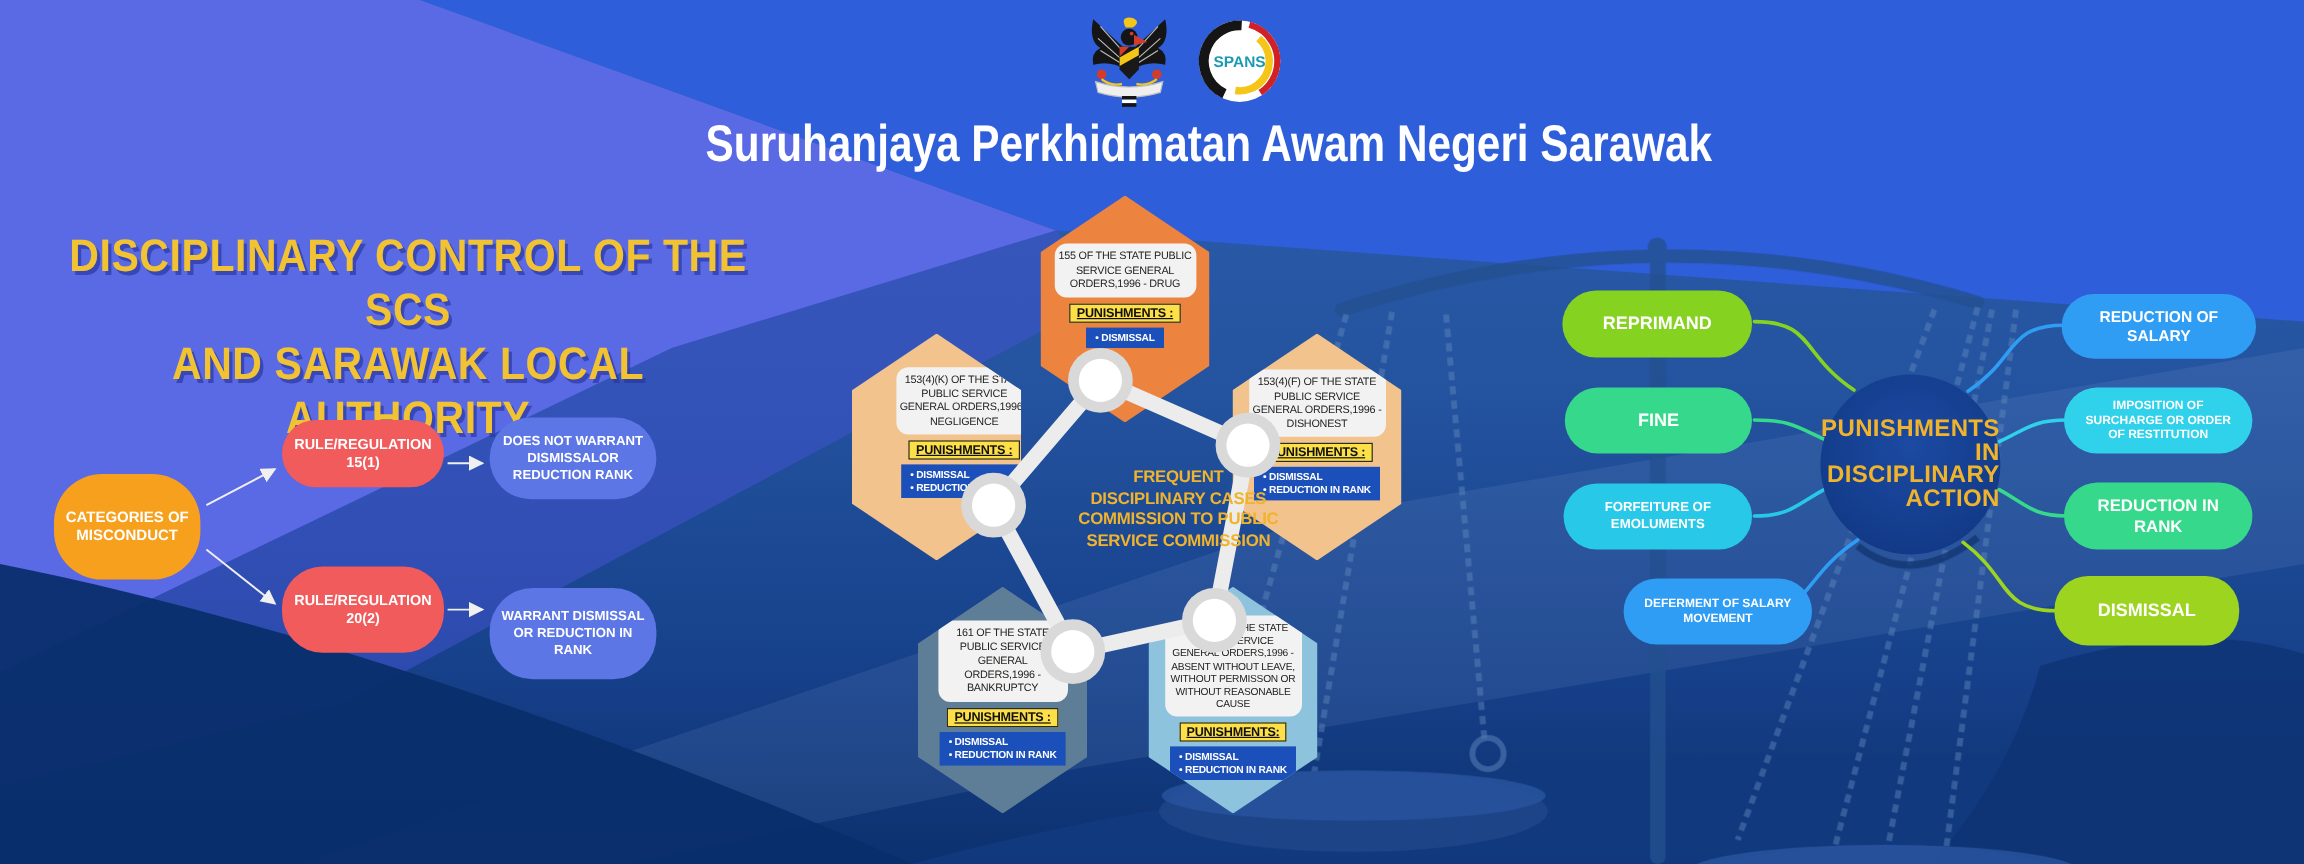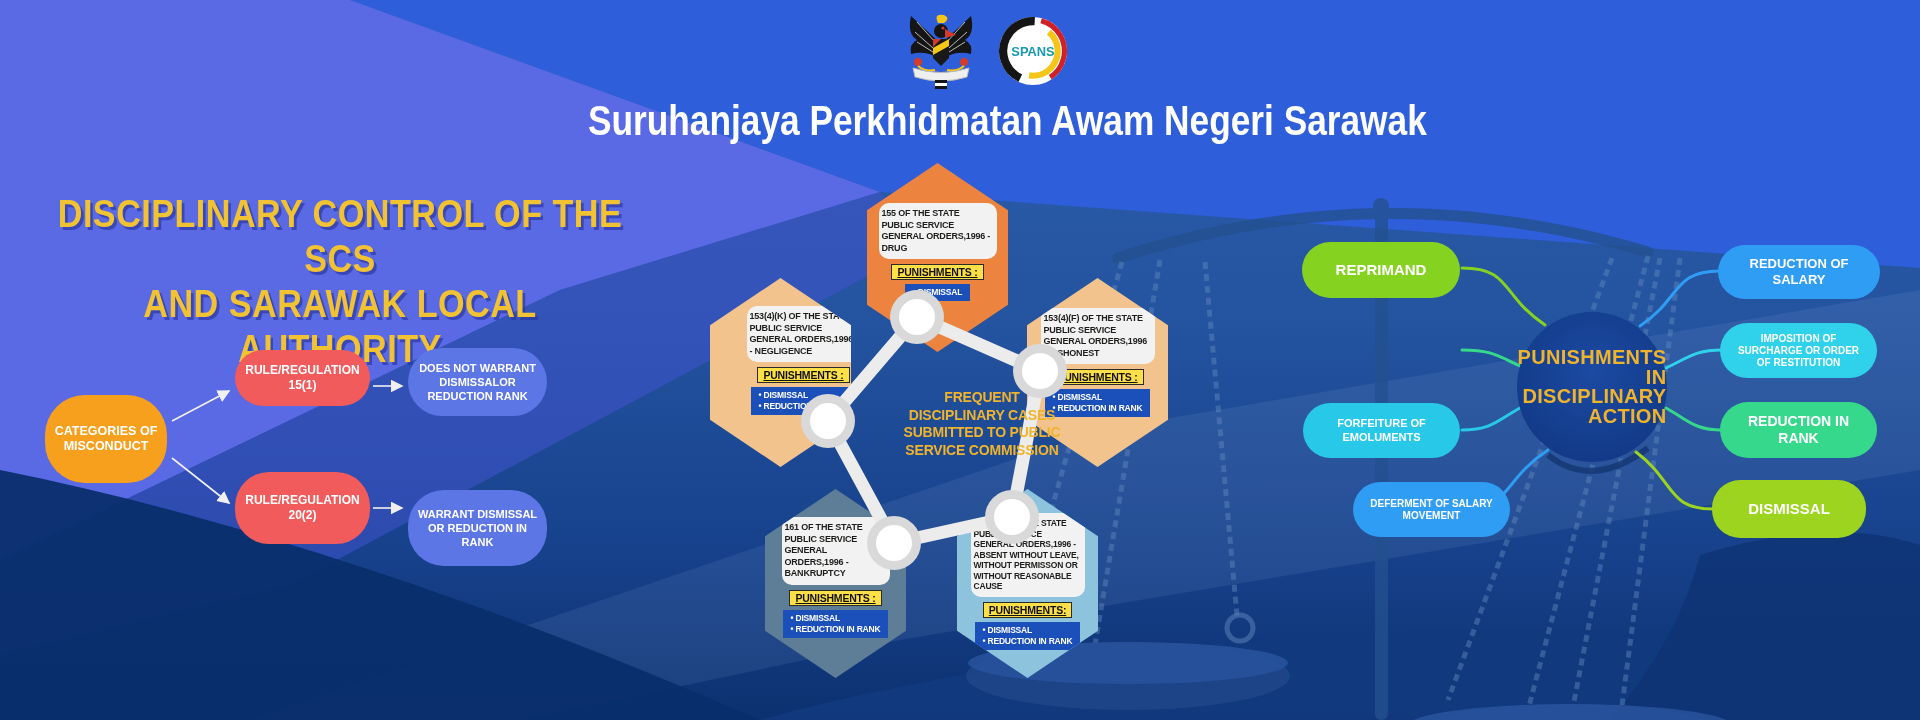--- a/index.html
+++ b/index.html
@@ -32,21 +32,21 @@
   
   .hex{position:absolute;width:141px;height:189px;display:flex;flex-direction:column;
     align-items:center;box-sizing:border-box;
     clip-path:polygon(50% 0,100% 25%,100% 75%,50% 100%,0 75%,0 25%);}
   .hex-drug{left:867px;top:163px;background:var(--orangeHex,#ec8440);padding-top:40px;}
   .hex-negligence{left:710px;top:278px;background:var(--tanHex,#f2c38c);padding-top:28px;padding-left:46px;}
   .hex-dishonest{left:1027px;top:278px;background:var(--tanHex,#f2c38c);padding-top:30px;}
   .hex-bankruptcy{left:765px;top:489px;background:var(--slateHex,#5e7e97);padding-top:28px;}
   .hex-absent{left:957px;top:489px;background:var(--skyHex,#8ec3de);padding-top:24px;}
   .hex-title{width:114px;background:#f2f2f2;border-radius:10px;padding:5px 3px;
-    font-size:9px;font-weight:bold;line-height:11.5px;text-align:left;
+    font-size:9px;font-weight:normal;line-height:11.5px;text-align:center;
     color:#1d1d1b;letter-spacing:-.2px;box-sizing:border-box;}
   .hex-absent .hex-title{font-size:8.5px;line-height:10.5px;}
   .hex-plabel{margin-top:5px;background:#fde047;border:1px solid #2a2a2a;
     padding:1px 5px;font-size:10.5px;font-weight:bold;text-decoration:underline;
     color:#111;letter-spacing:-.2px;}
   .hex-plist{margin:4px 0 0 0;padding:3px 8px;list-style:none;
     background:var(--punishBlue,#1b4fba);color:#fff;font-size:8.5px;font-weight:bold;}
   .hex-plist li{line-height:11px;text-align:left;white-space:nowrap;letter-spacing:-.2px;}
   .hex-plist li::before{content:"•  ";}
 
@@ -253,38 +253,39 @@
       <circle cx="894" cy="543" r="27" fill="#d9d9d9"></circle>
         <circle cx="894" cy="543" r="18" fill="#ffffff"></circle>
       <circle cx="1012" cy="517" r="27" fill="#d9d9d9"></circle>
         <circle cx="1012" cy="517" r="18" fill="#ffffff"></circle>
     </g>
   </svg>
 
   <div class="cluster-label">
     <div>FREQUENT</div>
     <div>DISCIPLINARY CASES</div>
-    <div>SUBMITTED TO PUBLIC</div>
+    <div>COMMISSION TO PUBLIC</div>
     <div>SERVICE COMMISSION</div>
   </div>
 
   <svg width="1920" height="720" viewBox="0 0 1920 720">
     <g fill="none" stroke-width="3" stroke-linecap="round">
       <path d="M1462,268 C1512,268 1500,295 1545,325" style="stroke:var(--lime,#85d221)"></path>
       <path d="M1462,350 C1492,350 1498,356 1520,366" style="stroke:var(--emerald,#36d98b)"></path>
       <path d="M1462,430 C1492,430 1498,420 1520,408" style="stroke:var(--cyan,#28c8e8)"></path>
       <path d="M1462,509 C1512,509 1500,482 1548,450" style="stroke:var(--sky,#2f9df4)"></path>
       <path d="M1720,271 C1672,271 1682,298 1640,326" style="stroke:var(--sky,#2f9df4)"></path>
       <path d="M1722,350 C1694,350 1688,358 1666,368" style="stroke:var(--cyan2,#2fd2ea)"></path>
       <path d="M1722,430 C1694,430 1688,420 1666,408" style="stroke:var(--emerald,#36d98b)"></path>
       <path d="M1714,509 C1666,509 1676,482 1636,452" style="stroke:var(--limeYellow,#9cd41f)"></path>
     </g>
   </svg>
 
   <div class="rpill rp-reprimand">REPRIMAND</div>
+  <div class="rpill rp-fine">FINE</div>
   <div class="rpill rp-forfeiture">FORFEITURE OF EMOLUMENTS</div>
   <div class="rpill rp-deferment">DEFERMENT OF SALARY MOVEMENT</div>
   <div class="rpill rp-redsalary">REDUCTION OF SALARY</div>
   <div class="rpill rp-imposition">IMPOSITION OF SURCHARGE OR ORDER OF RESTITUTION</div>
   <div class="rpill rp-redrank">REDUCTION IN RANK</div>
   <div class="rpill rp-dismissal">DISMISSAL</div>
 
   <div class="punish-circle">
     <div>
       <div>PUNISHMENTS</div>

